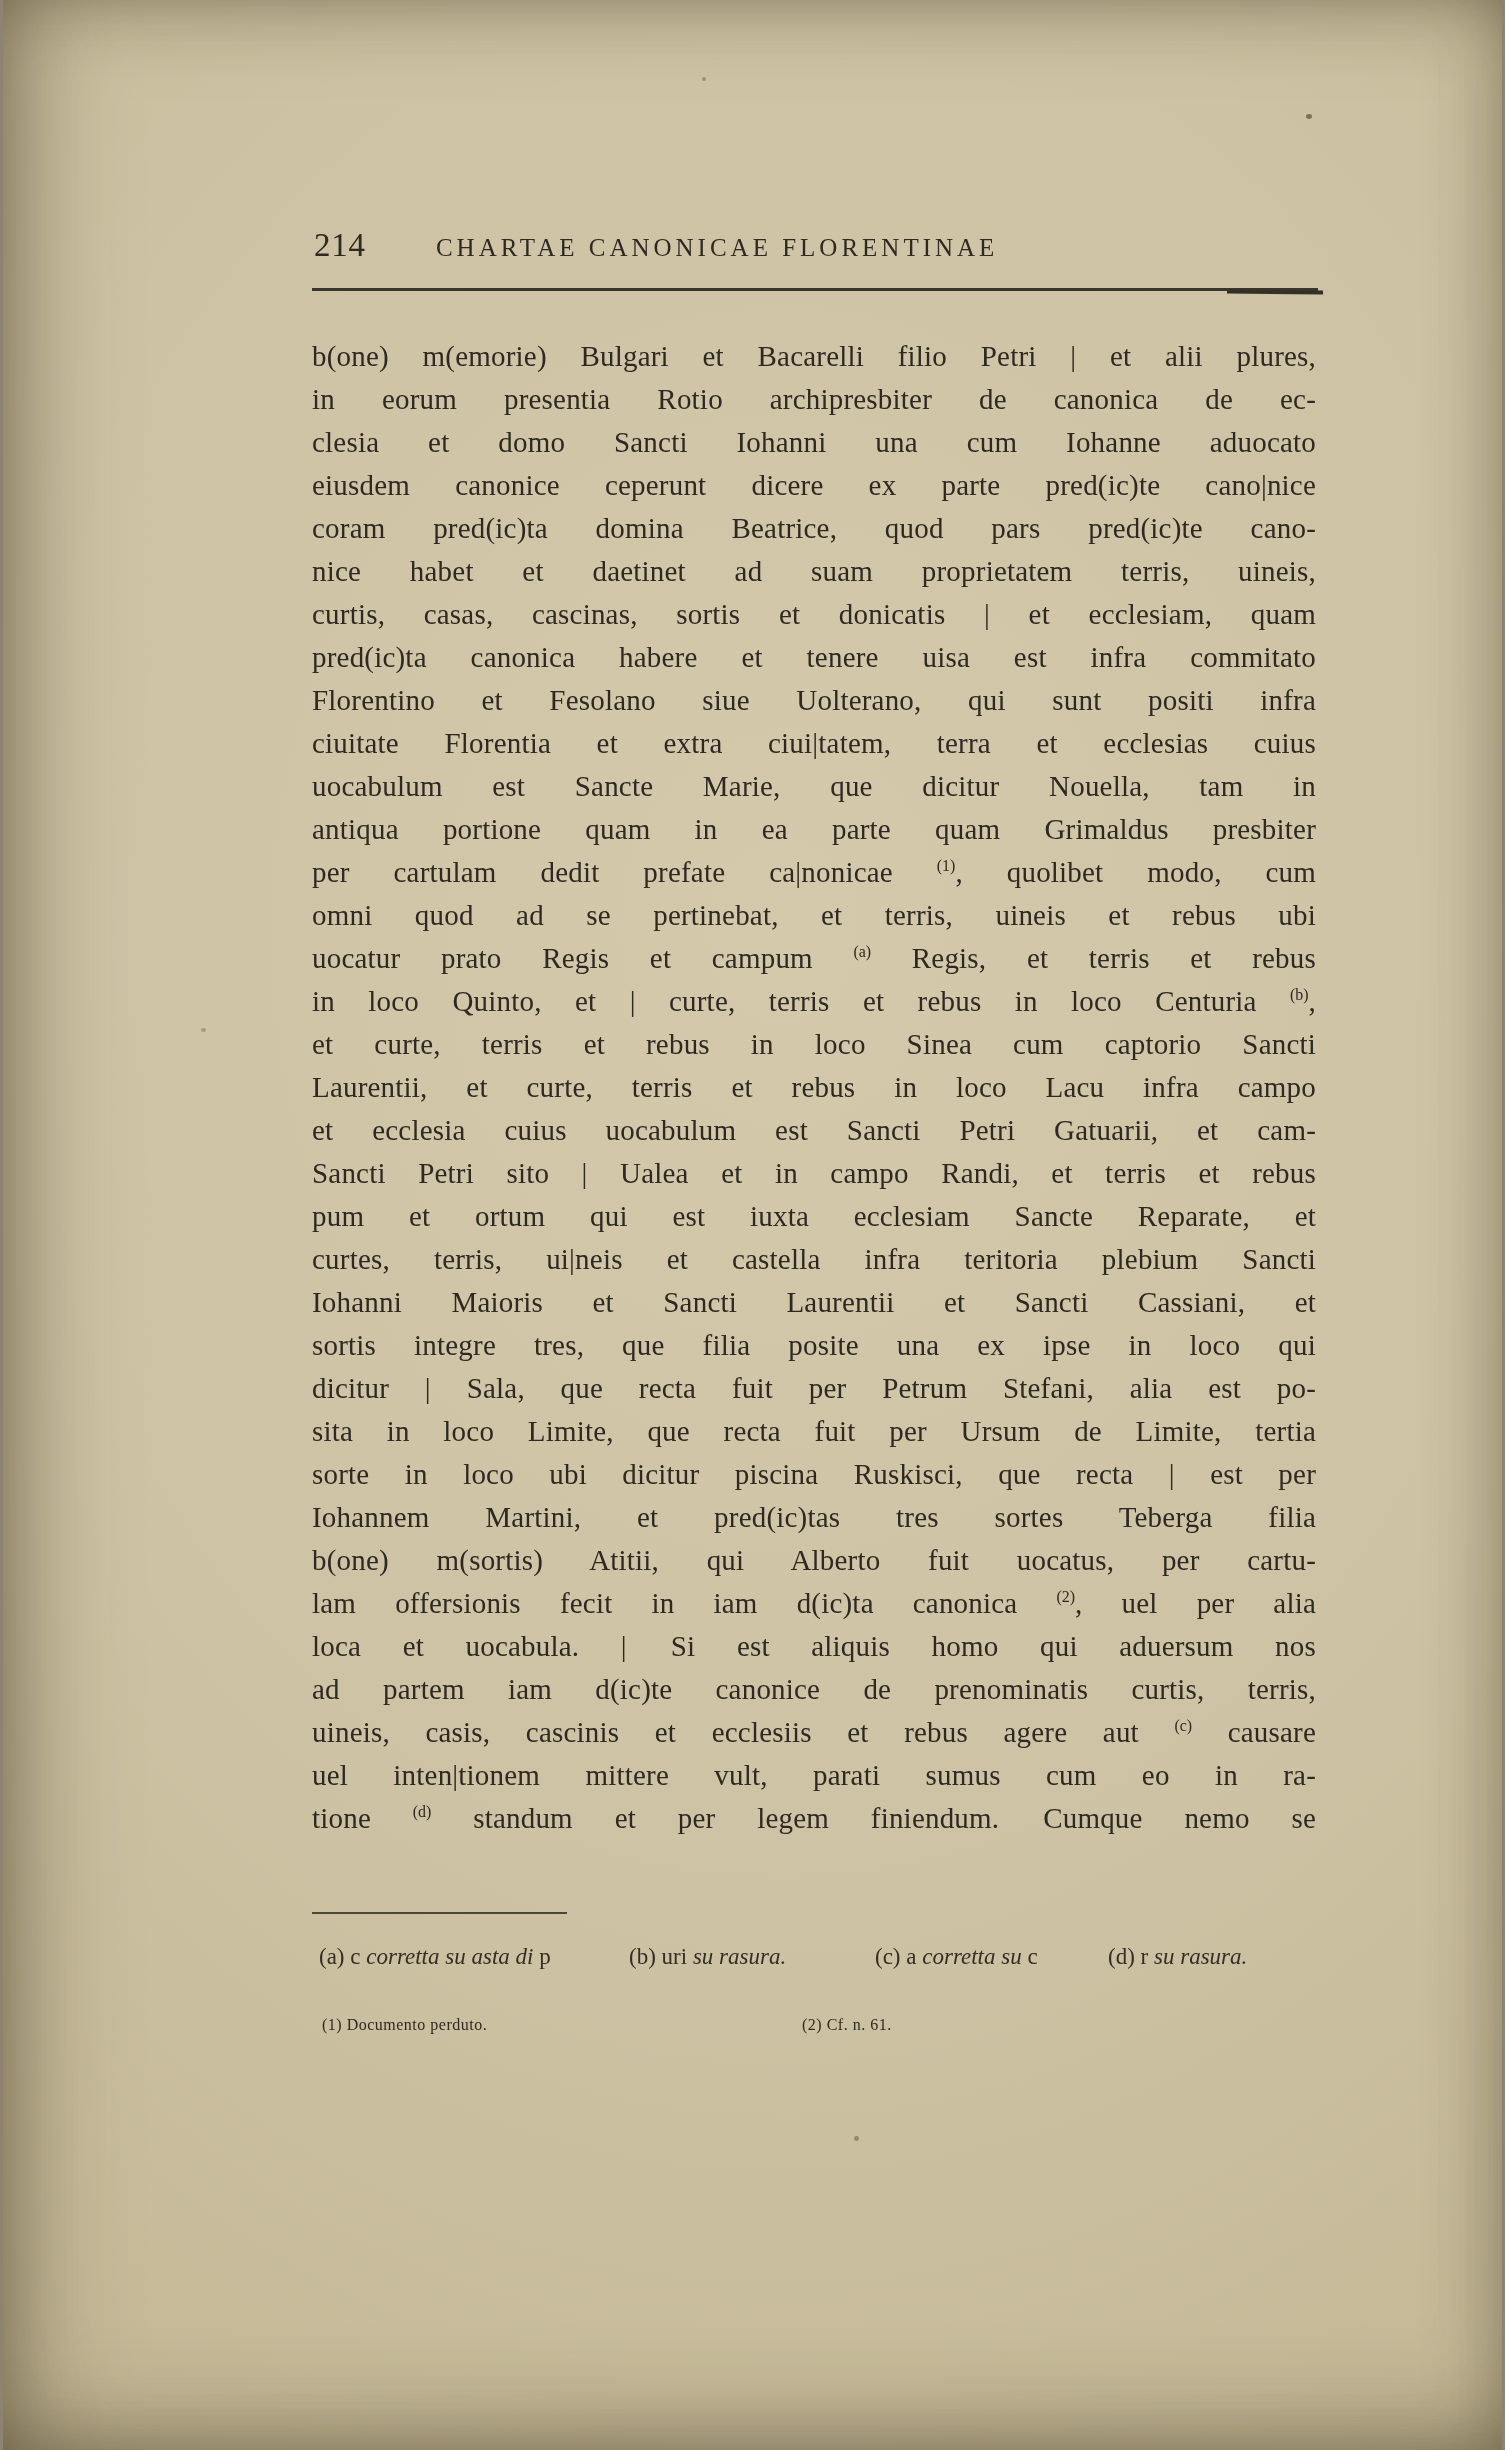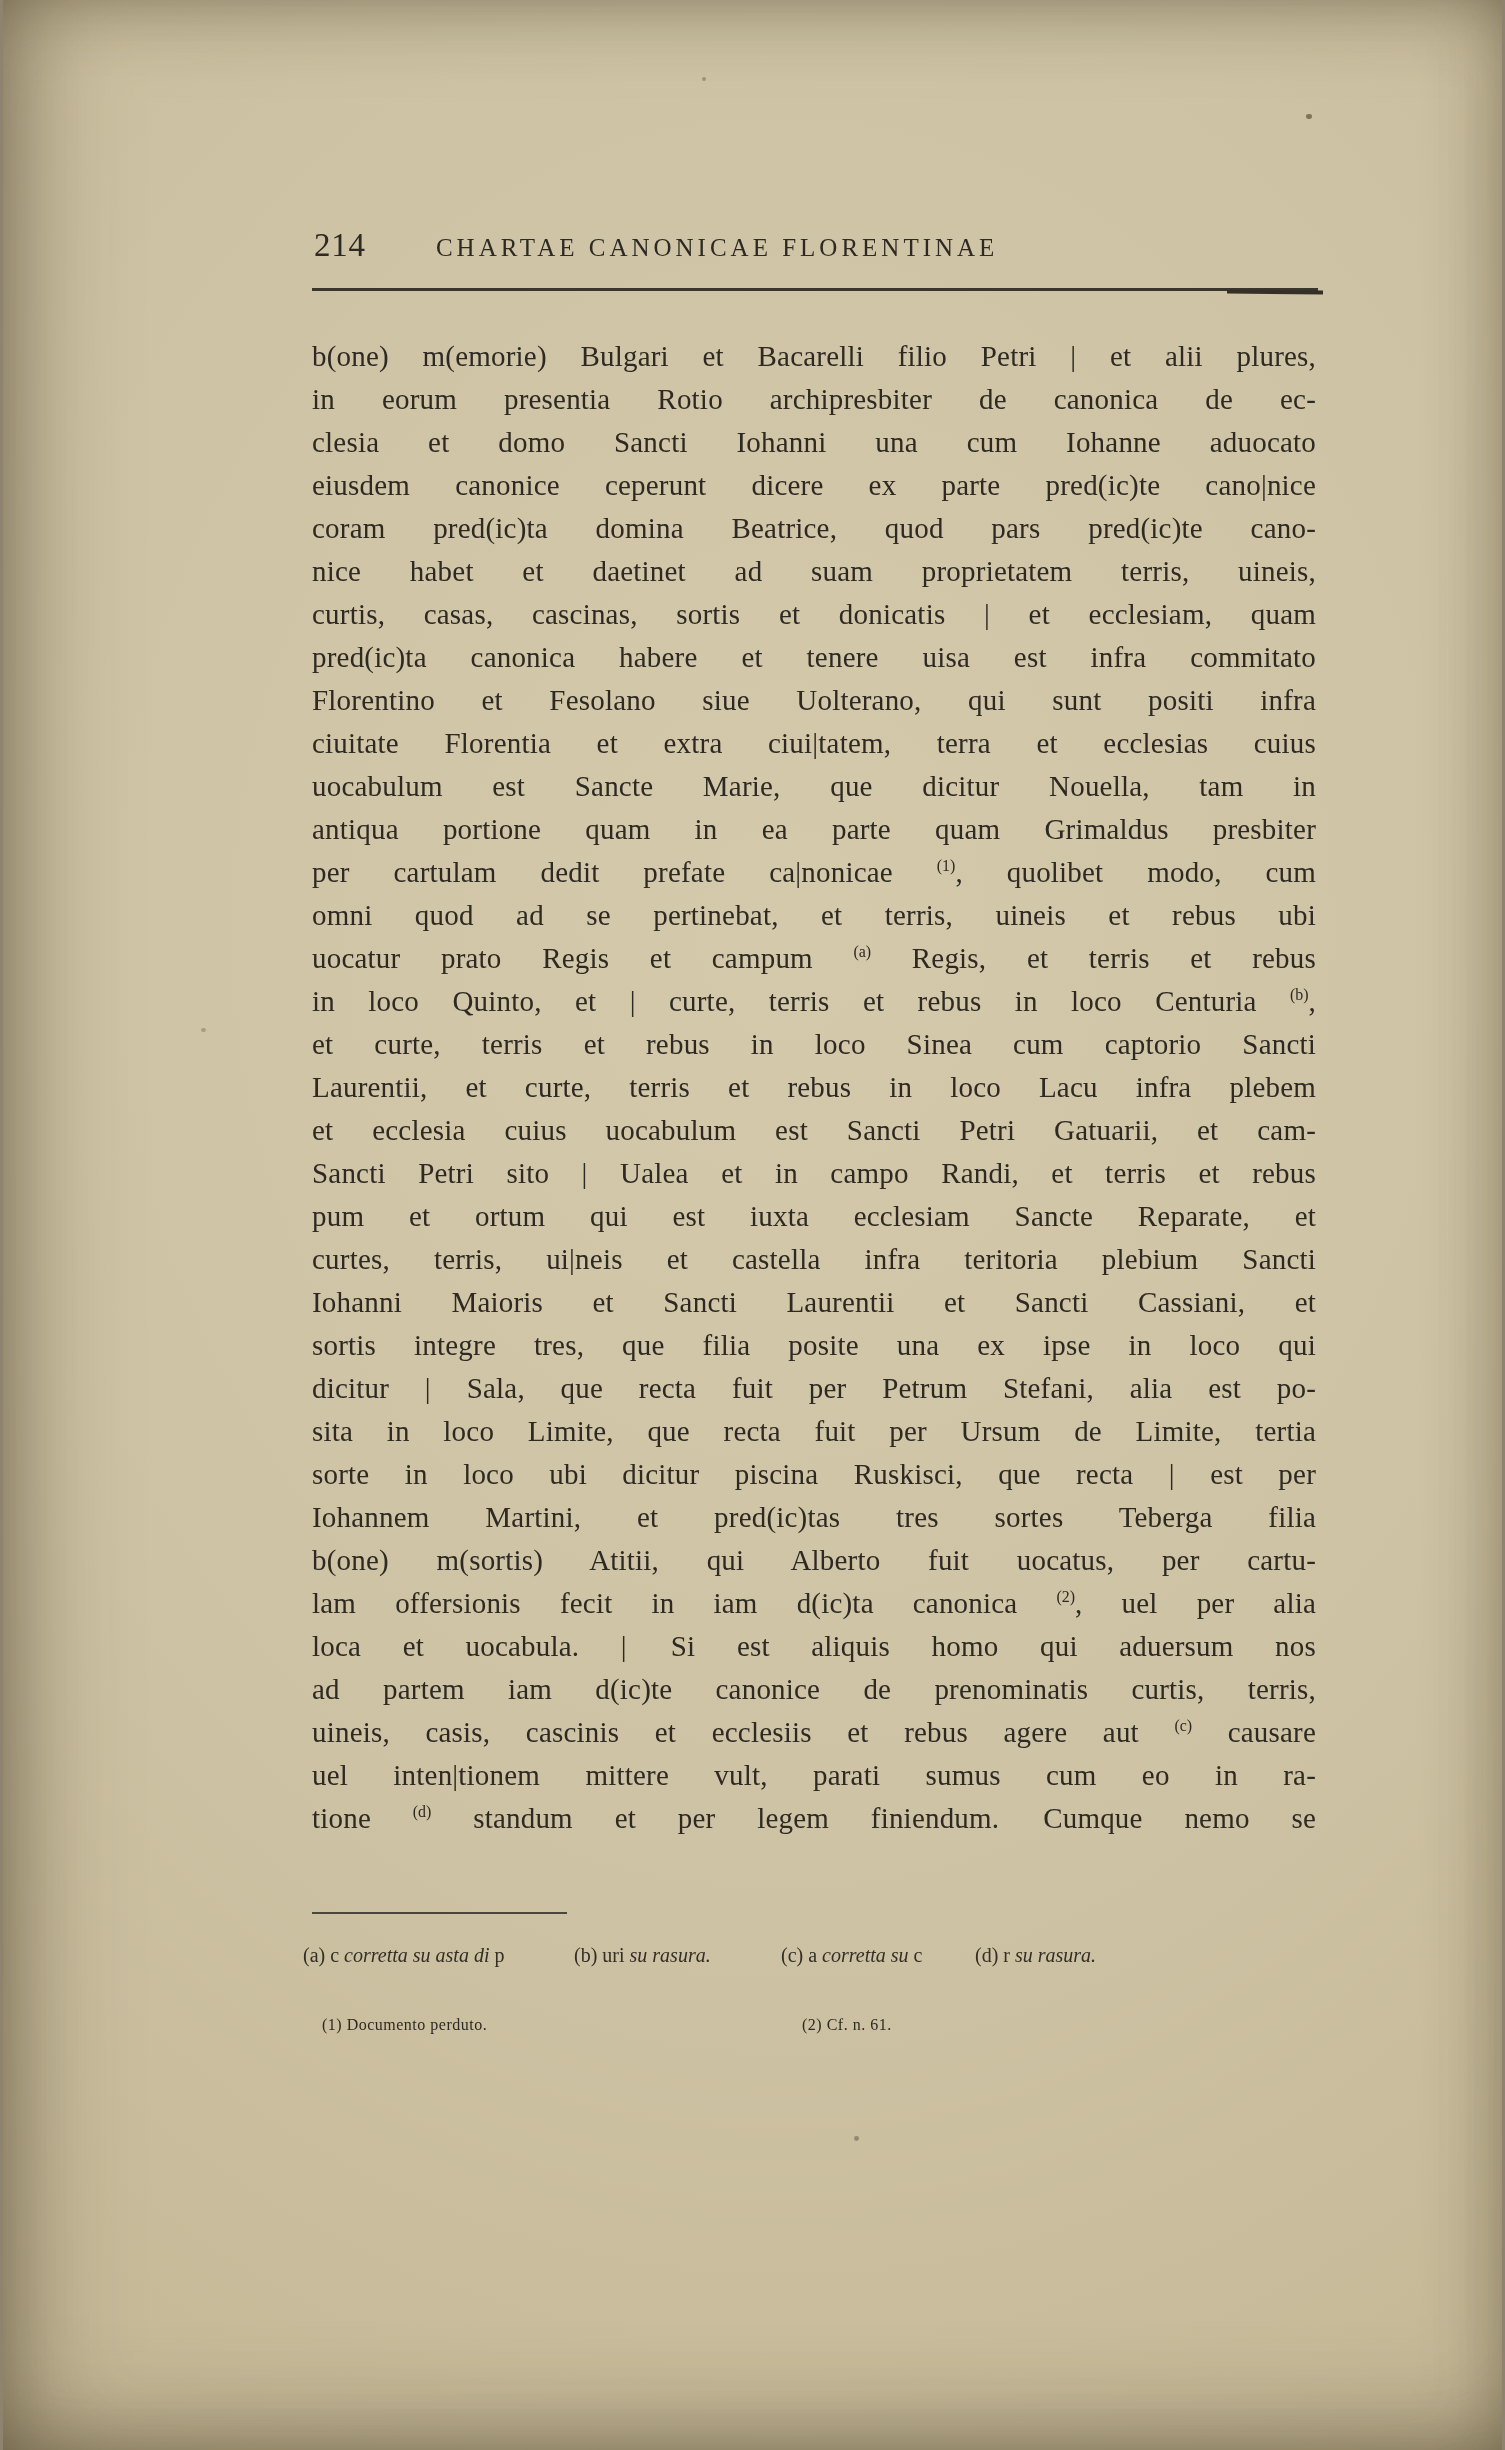--- a/index.html
+++ b/index.html
@@ -81,27 +81,28 @@
   .apparatus-rule {
     position: absolute;
     left: 309px;
     top: 1912px;
     width: 255px;
     height: 2.4px;
     background: #4b453a;
   }
   .apparatus {
     position: absolute;
-    left: 300px;
+    left: 316px;
     top: 1944px;
     width: 993px;
     display: grid;
     grid-template-columns: 271px 207px 194px auto;
-    font-size: 20px;
+    font-size: 23px;
     color: #332e26;
+    gap: 39px;
   }
   .footnotes {
     position: absolute;
     left: 319px;
     top: 2016px;
     width: 994px;
     display: grid;
     grid-template-columns: 480px auto;
     font-size: 16px;
     letter-spacing: 0.5px;
@@ -135,21 +136,21 @@
       <div class="line">pred(ic)ta canonica habere et tenere uisa est infra commitato</div>
       <div class="line">Florentino et Fesolano siue Uolterano, qui sunt positi infra</div>
       <div class="line">ciuitate Florentia et extra ciui|tatem, terra et ecclesias cuius</div>
       <div class="line">uocabulum est Sancte Marie, que dicitur Nouella, tam in</div>
       <div class="line">antiqua portione quam in ea parte quam Grimaldus presbiter</div>
       <div class="line">per cartulam dedit prefate ca|nonicae <sup>(1)</sup>, quolibet modo, cum</div>
       <div class="line">omni quod ad se pertinebat, et terris, uineis et rebus ubi</div>
       <div class="line">uocatur prato Regis et campum <sup>(a)</sup> Regis, et terris et rebus</div>
       <div class="line">in loco Quinto, et | curte, terris et rebus in loco Centuria <sup>(b)</sup>,</div>
       <div class="line">et curte, terris et rebus in loco Sinea cum captorio Sancti</div>
-      <div class="line">Laurentii, et curte, terris et rebus in loco Lacu infra plebem</div>
+      <div class="line">Laurentii, et curte, terris et rebus in loco Lacu infra campo</div>
       <div class="line">et ecclesia cuius uocabulum est Sancti Petri Gatuarii, et cam-</div>
       <div class="line">Sancti Petri sito | Ualea et in campo Randi, et terris et rebus</div>
       <div class="line">pum et ortum qui est iuxta ecclesiam Sancte Reparate, et</div>
       <div class="line">curtes, terris, ui|neis et castella infra teritoria plebium Sancti</div>
       <div class="line">Iohanni Maioris et Sancti Laurentii et Sancti Cassiani, et</div>
       <div class="line">sortis integre tres, que filia posite una ex ipse in loco qui</div>
       <div class="line">dicitur | Sala, que recta fuit per Petrum Stefani, alia est po-</div>
       <div class="line">sita in loco Limite, que recta fuit per Ursum de Limite, tertia</div>
       <div class="line">sorte in loco ubi dicitur piscina Ruskisci, que recta | est per</div>
       <div class="line">Iohannem Martini, et pred(ic)tas tres sortes Teberga filia</div>

